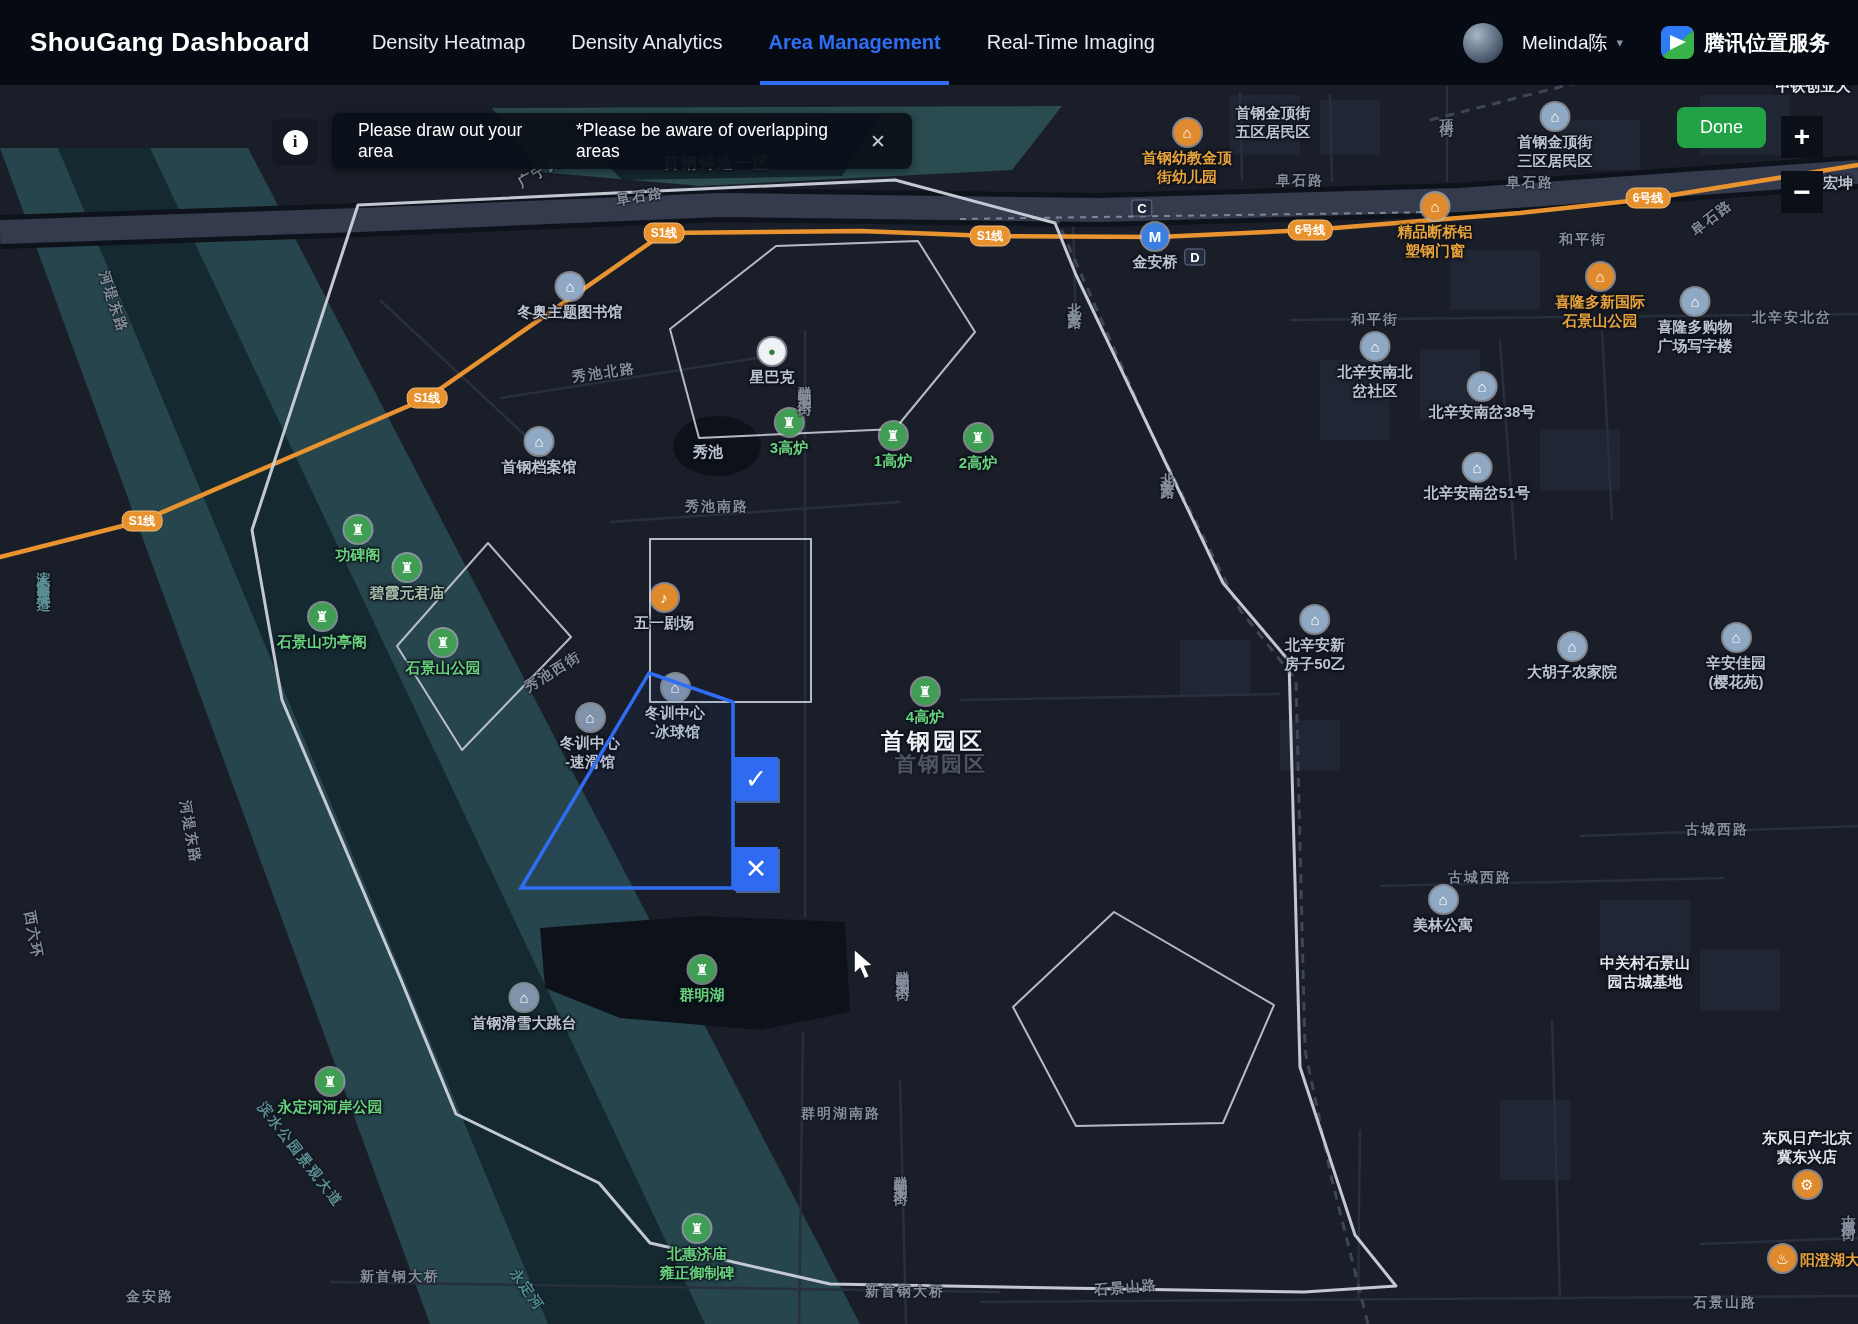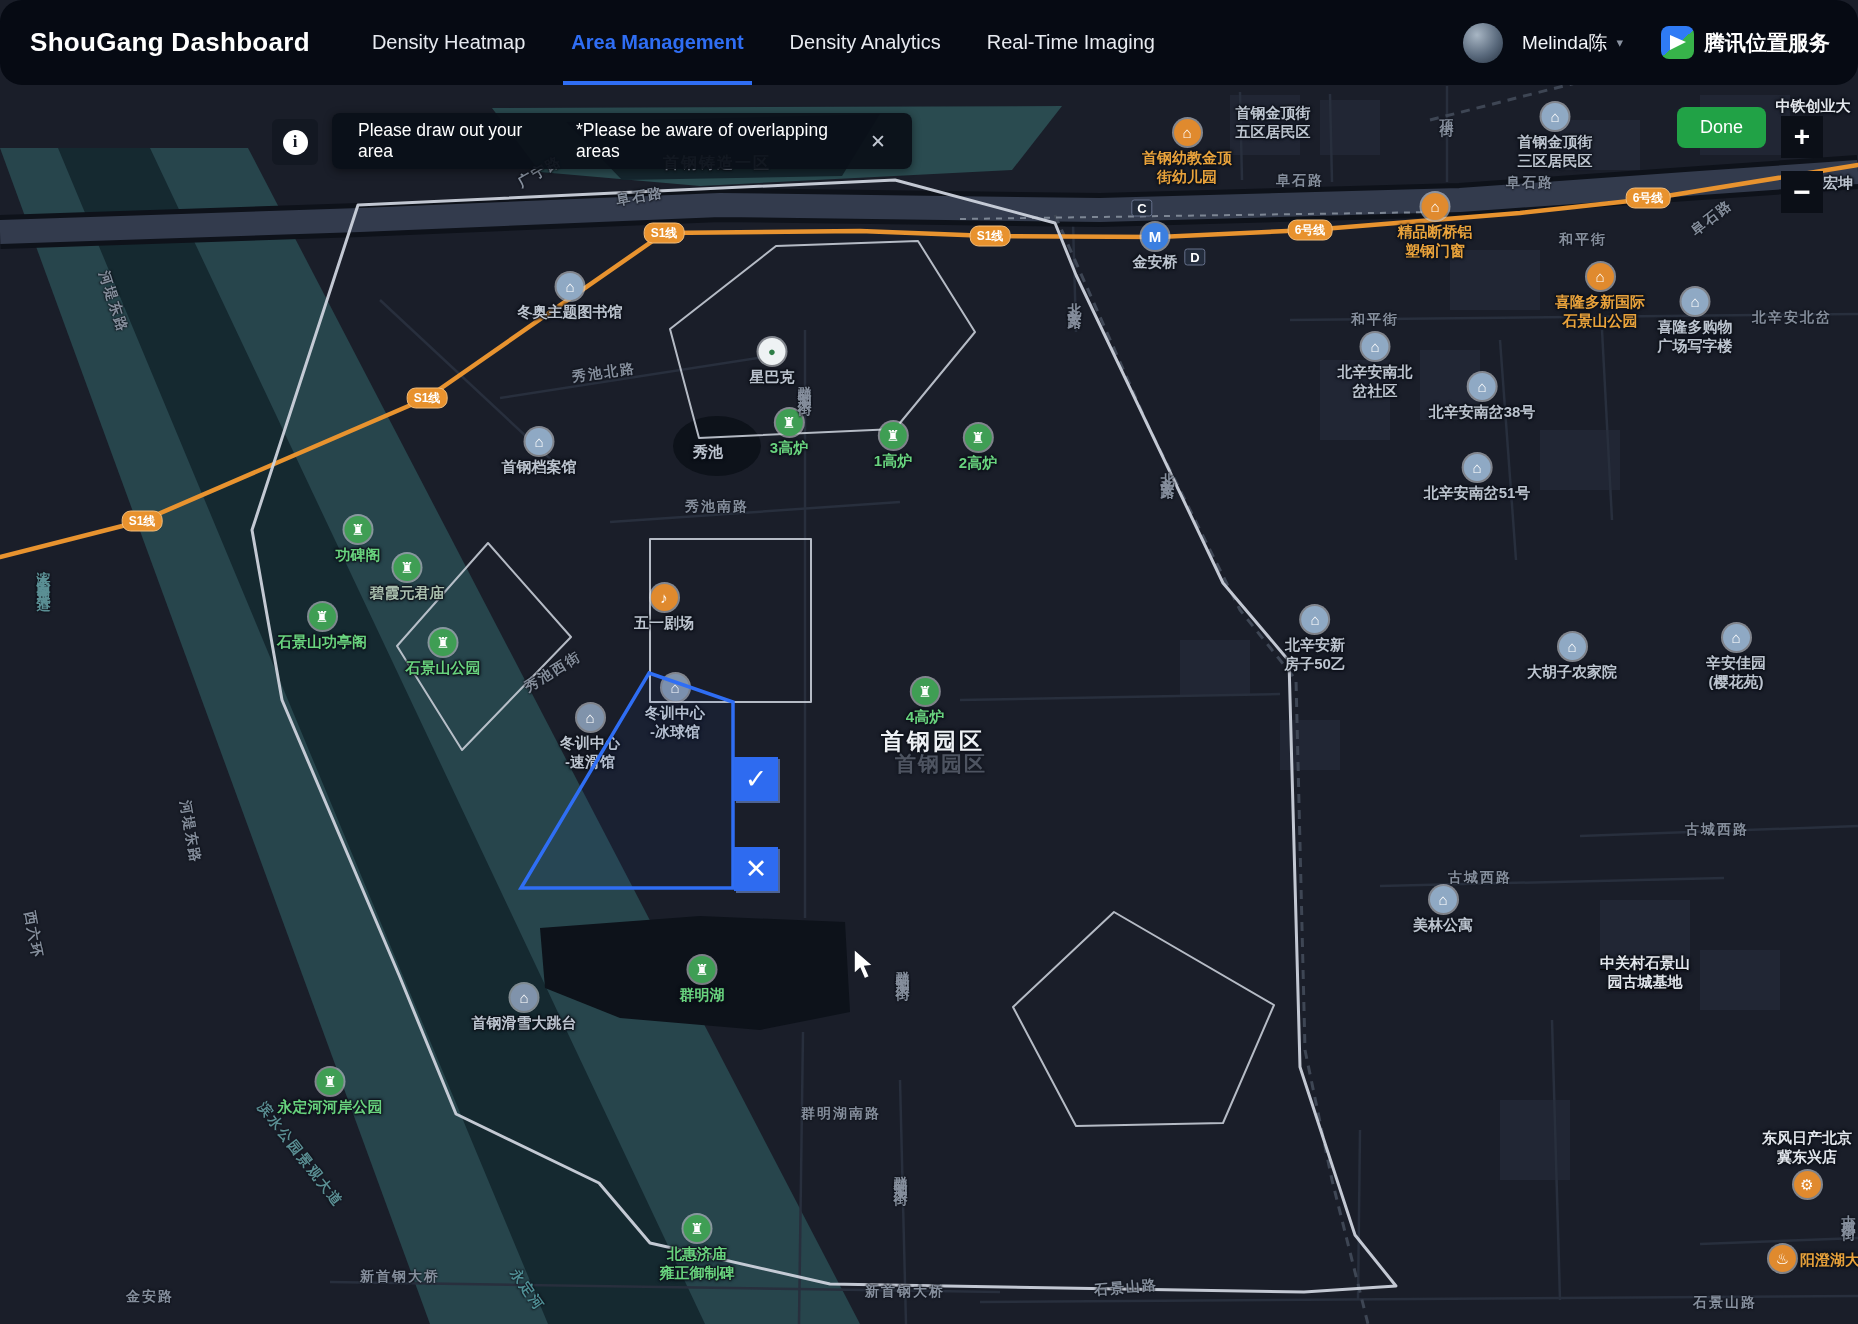--- a/index.html
+++ b/index.html
@@ -3,21 +3,21 @@
 <meta charset="utf-8">
 <style>
   html,body{margin:0;padding:0;background:#000;}
   .screen{position:relative;width:1858px;height:1324px;overflow:hidden;background:#1a1e29;
     font-family:"Liberation Sans","DejaVu Sans",sans-serif;}
   svg.layer{position:absolute;left:0;top:0;z-index:1;}
   svg.layer-upper{position:absolute;left:0;top:0;z-index:4;pointer-events:none;}
 
   
   .header{position:absolute;top:0;left:0;right:0;height:85px;background:#060a13;z-index:20;
-    display:flex;align-items:center;border-radius:22px;}
+    display:flex;align-items:center;}
   .app-title{margin-left:30px;font-size:26px;font-weight:bold;color:#ffffff;letter-spacing:.3px;}
   .tabs{display:flex;margin-left:62px;gap:46px;height:100%;align-items:stretch;}
   .tab{font-size:20px;color:#e7eaf0;display:flex;align-items:center;position:relative;cursor:pointer;}
   .tab.active{color:#2f6ef4;font-weight:bold;}
   .tab.active::after{content:"";position:absolute;left:-8px;right:-8px;bottom:0;height:4px;background:#2f6ef4;}
   .header-right{margin-left:auto;margin-right:28px;display:flex;align-items:center;}
   .avatar{width:40px;height:40px;border-radius:50%;flex:0 0 auto;
     background:radial-gradient(circle at 35% 30%,#a8b6c4,#5a6a7d 55%,#2a3645 95%);}
   .user-name{color:#f2f4f8;font-size:19px;margin-left:19px;}
   .caret{color:#8a93a1;font-size:13px;margin-left:9px;}
@@ -358,21 +358,21 @@
         <div>
           <div class="ln">金安桥</div>
         </div>
       </div>
       <div class="poi white" style="left: 1645px; transform: translateX(-50%); top: 953px; text-decoration: underline;">
         <div>
           <div class="ln">中关村石景山</div>
           <div class="ln">园古城基地</div>
         </div>
       </div>
-      <div class="poi white" style="left: 1813px; transform: translateX(-50%); top: 96px;">
+      <div class="poi white" style="left: 1813px; transform: translateX(-50%); top: 76px;">
         <div>
           <div class="ln">中铁创业大</div>
         </div>
       </div>
       <div class="poi gray" style="left: 1838px; transform: translateX(-50%); top: 173px;">
         <div>
           <div class="ln">宏坤</div>
         </div>
       </div>
       <div class="poi area" style="left: 933px; transform: translateX(-50%); top: 732px;">
@@ -436,22 +436,22 @@
   <div class="draw-btn" id="cancel-btn" style="left: 734px; top: 847px; height: 44px; width: 44px;">✕</div>
 
   <svg class="cursor" id="mouse-cursor" width="30" height="36" style="left: 852px; top: 948px;">
     <path d="M2,1 L2,26 L8,20.5 L12.5,31 L17.5,28.6 L13,18.5 L21,17.5 Z" fill="#ffffff" stroke="#1a1e29" stroke-width="1.6"></path>
   </svg>
 
   <div class="header">
     <div class="app-title">ShouGang Dashboard</div>
     <div class="tabs">
         <div class="tab">Density Heatmap</div>
+        <div class="tab">Density Analytics</div>
         <div class="tab active">Area Management</div>
-        <div class="tab">Density Analytics</div>
         <div class="tab">Real-Time Imaging</div>
       </div>
     <div class="header-right">
       <div class="avatar"></div>
       <div class="user-name">Melinda陈</div>
       <div class="caret">▾</div>
       <div class="brand">
         <div class="brand-logo"></div>
         <div class="brand-name">腾讯位置服务</div>
       </div>

